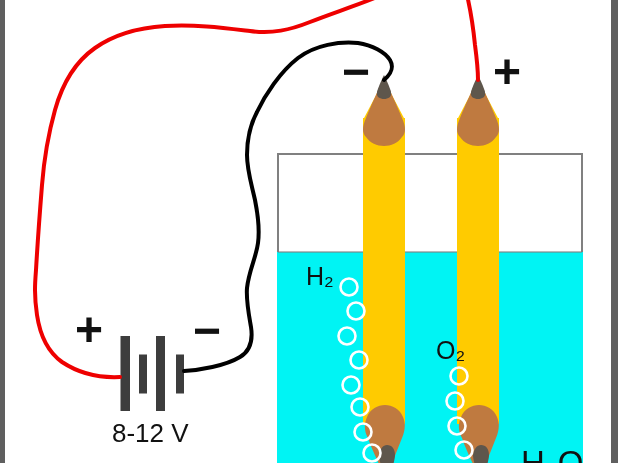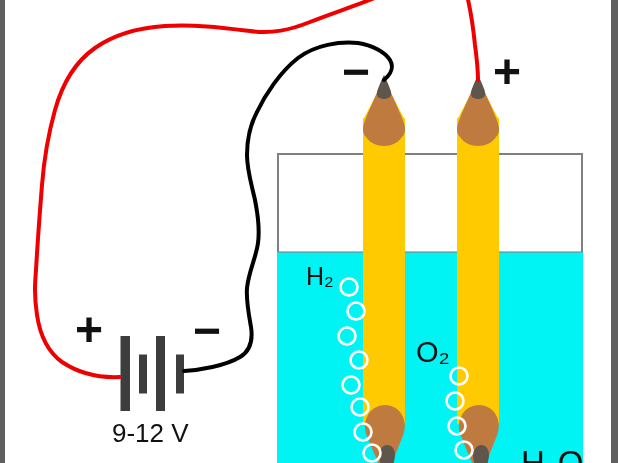--- a/index.html
+++ b/index.html
@@ -17,21 +17,21 @@
   .pencil-graphite{fill:var(--graphite-tip,#5e564c);}
   .bubble{fill:none;stroke:#ffffff;stroke-width:2.6;}
   .battery-plate{fill:var(--battery-plate,#3d3d3d);}
   .wire{fill:none;stroke-width:4;stroke-linecap:round;}
   .wire-red{stroke:var(--wire-red,#ee0000);}
   .wire-black{stroke:var(--wire-black,#000000);}
   .lbl{position:absolute;color:var(--text,#111111);white-space:nowrap;line-height:1;}
   .sign{font-weight:bold;font-size:48px;transform:translate(-50%,-50%);}
   #voltage-label{left:112px;top:420px;font-size:26px;}
   #hydrogen-label{left:306px;top:264px;font-size:25px;}
-  #oxygen-label{left:416px;top:338px;font-size:29px;}
+  #oxygen-label{left:436px;top:338px;font-size:25px;}
   #water-label{left:521px;top:446px;font-size:33px;}
   #cathode-sign{left:356px;top:72px;}
   #anode-sign{left:507px;top:72px;}
   #battery-plus{left:89px;top:330px;}
   #battery-minus{left:207px;top:331px;}
 </style>
 </head>
 <body>
 
 <div id="stage">
@@ -93,17 +93,17 @@
     <path class="wire wire-red" d="M120,377 C100,378 80,374 62,362 C48,352 40,335 37,315 C34,295 35,283 36,270 C38,235 40,210 42,185 C44,160 48,135 55,110 C62,85 75,62 95,48 C112,36 135,28 165,26 C195,24 225,28 250,31 C272,34 290,30 310,22 C330,14 355,6 377,-3
          M467,-5 C470,8 473,25 475,45 C477,60 478,70 478,80"></path>
 
     <path class="wire wire-black" d="M184,371 C200,370 225,366 240,357 C250,351 253,340 251,327 C248,310 246,300 247,288 C249,270 256,258 258,243 C260,228 258,215 255,200 C251,182 247,170 247,155 C247,140 250,125 257,112 C265,95 280,72 298,58 C315,45 340,41 358,43 C372,45 385,52 390,60 C394,67 392,73 384,80"></path>
   </svg>
 
   <div class="lbl sign" id="cathode-sign">−</div>
   <div class="lbl sign" id="anode-sign">+</div>
   <div class="lbl sign" id="battery-plus">+</div>
   <div class="lbl sign" id="battery-minus">−</div>
-  <div class="lbl" id="voltage-label">9-12 V</div>
+  <div class="lbl" id="voltage-label">8-12 V</div>
   <div class="lbl" id="hydrogen-label">H₂</div>
   <div class="lbl" id="oxygen-label">O₂</div>
   <div class="lbl" id="water-label">H₂O</div>
 </div>
 
 </body></html>

